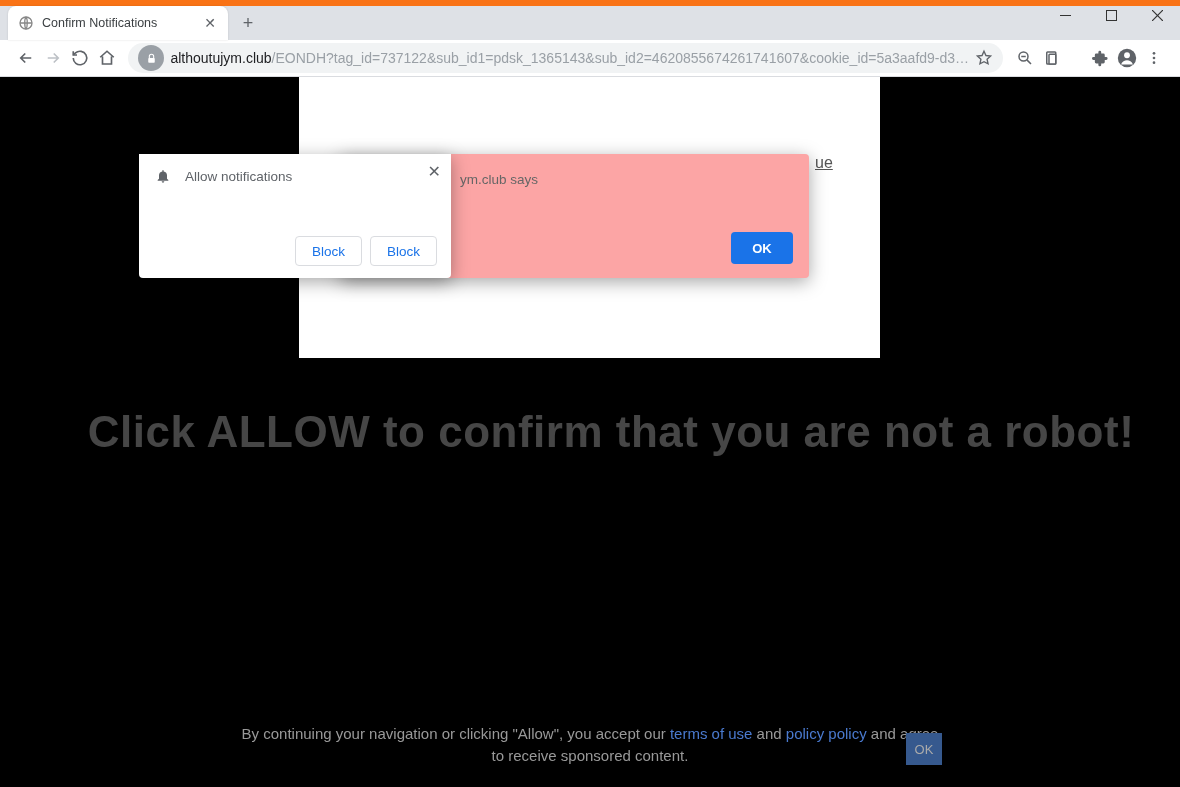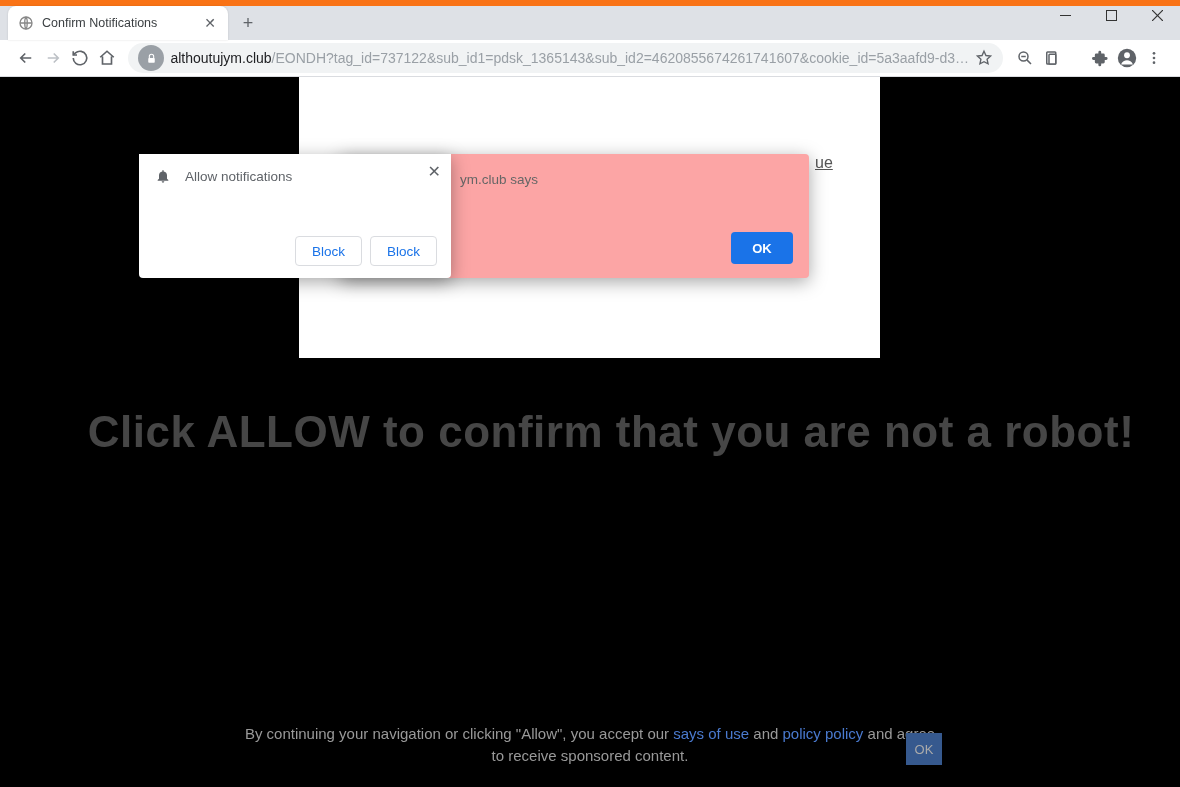--- a/index.html
+++ b/index.html
@@ -158,21 +158,21 @@
 
 <div class="viewport">
   <div class="white-card">
     <div class="line1" style="left: 516px; text-decoration: underline;">ue</div>
     <div class="link">More info</div>
   </div>
 
   <div class="big-text">Click ALLOW to confirm that you are not a robot!</div>
 
   <div class="cookie-bar">
-    <span>By continuing your navigation or clicking "Allow", you accept our </span><span class="tlink">says of use</span><span> and </span><span class="tlink">policy policy</span><span> and agree</span><br>
+    <span>By continuing your navigation or clicking "Allow", you accept our </span><span class="tlink">terms of use</span><span> and </span><span class="tlink">policy policy</span><span> and agree</span><br>
     <span>to receive sponsored content.</span>
   </div>
   <div class="cookie-ok">OK</div>
 
   <div class="js-dialog">
     <div class="dtitle" style="padding-left:100px;"><span>ym.club says</span></div>
     <button class="ok">OK</button>
   </div>
 
   <div class="notif-dialog">

